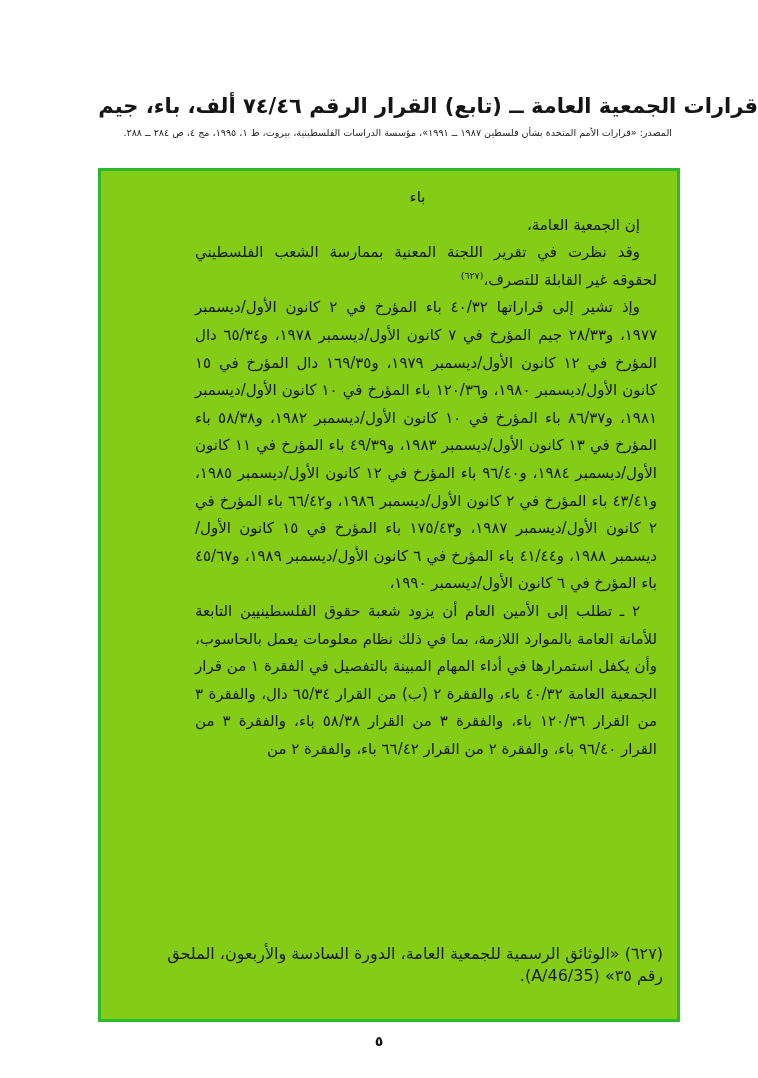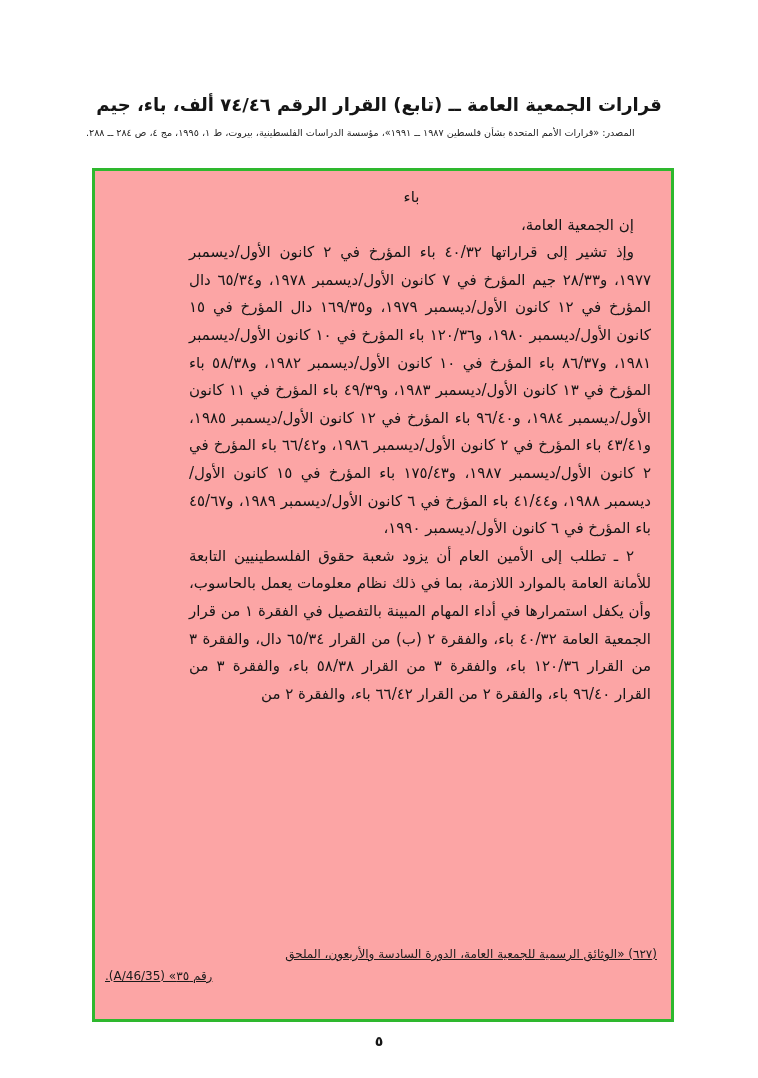--- a/index.html
+++ b/index.html
@@ -16,46 +16,46 @@
     position: relative;
     width: 758px;
     height: 1078px;
     background: #ffffff;
   }
   .header-title {
     position: absolute;
     top: 94px;
     left: 0;
     right: 0;
-    text-align: center;
+    text-align: right;
     direction: rtl;
-    font-size: 18px;
+    font-size: 21px;
     font-weight: bold;
     letter-spacing: 0.2px;
   }
   .source-line {
     position: absolute;
     top: 127px;
     right: 86px;
     width: 586px;
     direction: rtl;
-    text-align: left;
+    text-align: right;
     font-size: 9.6px;
     white-space: nowrap;
     overflow: hidden;
     color: #222222;
   }
   .frame {
     position: absolute;
-    left: 92px;
+    left: 98px;
     top: 168px;
     width: 576px;
     height: 848px;
     border: 3px solid #2eb82e;
-    background: #fca5a5;
+    background: #84cc16;
   }
   .body-text {
     position: absolute;
     top: 13px;
     right: 20px;
     width: 462px;
     direction: rtl;
     text-align: justify;
     font-size: 15px;
     line-height: 27.6px;
@@ -75,27 +75,26 @@
     font-size: 9.5px;
     vertical-align: super;
     line-height: 0;
   }
   .footnote {
     position: absolute;
     bottom: 32px;
     right: 14px;
     left: 10px;
     direction: rtl;
-    font-size: 12px;
+    font-size: 16px;
     line-height: 22px;
     color: #1b1b1b;
-    text-decoration: underline;
   }
   .fn-line1 { text-align: right; }
-  .fn-line2 { text-align: left; }
+  .fn-line2 { text-align: right; }
   .page-number {
     position: absolute;
     top: 1033px;
     left: 0;
     right: 0;
     text-align: center;
     font-size: 14px;
     font-weight: bold;
   }
 </style>
@@ -109,20 +108,21 @@
   <div class="source-line">المصدر: «قرارات الأمم المتحدة بشأن فلسطين ١٩٨٧ ــ ١٩٩١»، مؤسسة الدراسات الفلسطينية، بيروت، ط ١، ١٩٩٥، مج ٤، ص ٢٨٤ ــ ٢٨٨.</div>
 
   <div class="frame">
 
     <div class="body-text">
 
       <p class="para section-letter">باء</p>
 
       <p class="para"><span class="lead">إن الجمعية العامة،</span><span></span></p>
 
+      <p class="para"><span class="lead">وقد نظرت</span><span> في تقرير اللجنة المعنية بممارسة الشعب الفلسطيني لحقوقه غير القابلة للتصرف،</span><sup class="fnref">(٦٢٧)</sup></p>
 
 
       <p class="para"><span class="lead">وإذ تشير</span><span> إلى قراراتها ٤٠/٣٢ باء المؤرخ في ٢ كانون الأول/ديسمبر ١٩٧٧، و٢٨/٣٣ جيم المؤرخ في ٧ كانون الأول/ديسمبر ١٩٧٨، و٦٥/٣٤ دال المؤرخ في ١٢ كانون الأول/ديسمبر ١٩٧٩، و١٦٩/٣٥ دال المؤرخ في ١٥ كانون الأول/ديسمبر ١٩٨٠، و١٢٠/٣٦ باء المؤرخ في ١٠ كانون الأول/ديسمبر ١٩٨١، و٨٦/٣٧ باء المؤرخ في ١٠ كانون الأول/ديسمبر ١٩٨٢، و٥٨/٣٨ باء المؤرخ في ١٣ كانون الأول/ديسمبر ١٩٨٣، و٤٩/٣٩ باء المؤرخ في ١١ كانون الأول/ديسمبر ١٩٨٤، و٩٦/٤٠ باء المؤرخ في ١٢ كانون الأول/ديسمبر ١٩٨٥، و٤٣/٤١ باء المؤرخ في ٢ كانون الأول/ديسمبر ١٩٨٦، و٦٦/٤٢ باء المؤرخ في ٢ كانون الأول/ديسمبر ١٩٨٧، و١٧٥/٤٣ باء المؤرخ في ١٥ كانون الأول/ديسمبر ١٩٨٨، و٤١/٤٤ باء المؤرخ في ٦ كانون الأول/ديسمبر ١٩٨٩، و٤٥/٦٧ باء المؤرخ في ٦ كانون الأول/ديسمبر ١٩٩٠،</span></p>
 
 
       <p class="para"><span>٢ ـ</span> <span class="lead">تطلب</span><span> إلى الأمين العام أن يزود شعبة حقوق الفلسطينيين التابعة للأمانة العامة بالموارد اللازمة، بما في ذلك نظام معلومات يعمل بالحاسوب، وأن يكفل استمرارها في أداء المهام المبينة بالتفصيل في الفقرة ١ من قرار الجمعية العامة ٤٠/٣٢ باء، والفقرة ٢ (ب) من القرار ٦٥/٣٤ دال، والفقرة ٣ من القرار ١٢٠/٣٦ باء، والفقرة ٣ من القرار ٥٨/٣٨ باء، والفقرة ٣ من القرار ٩٦/٤٠ باء، والفقرة ٢ من القرار ٦٦/٤٢ باء، والفقرة ٢ من</span></p>
 
     </div>
 
     <div class="footnote">

